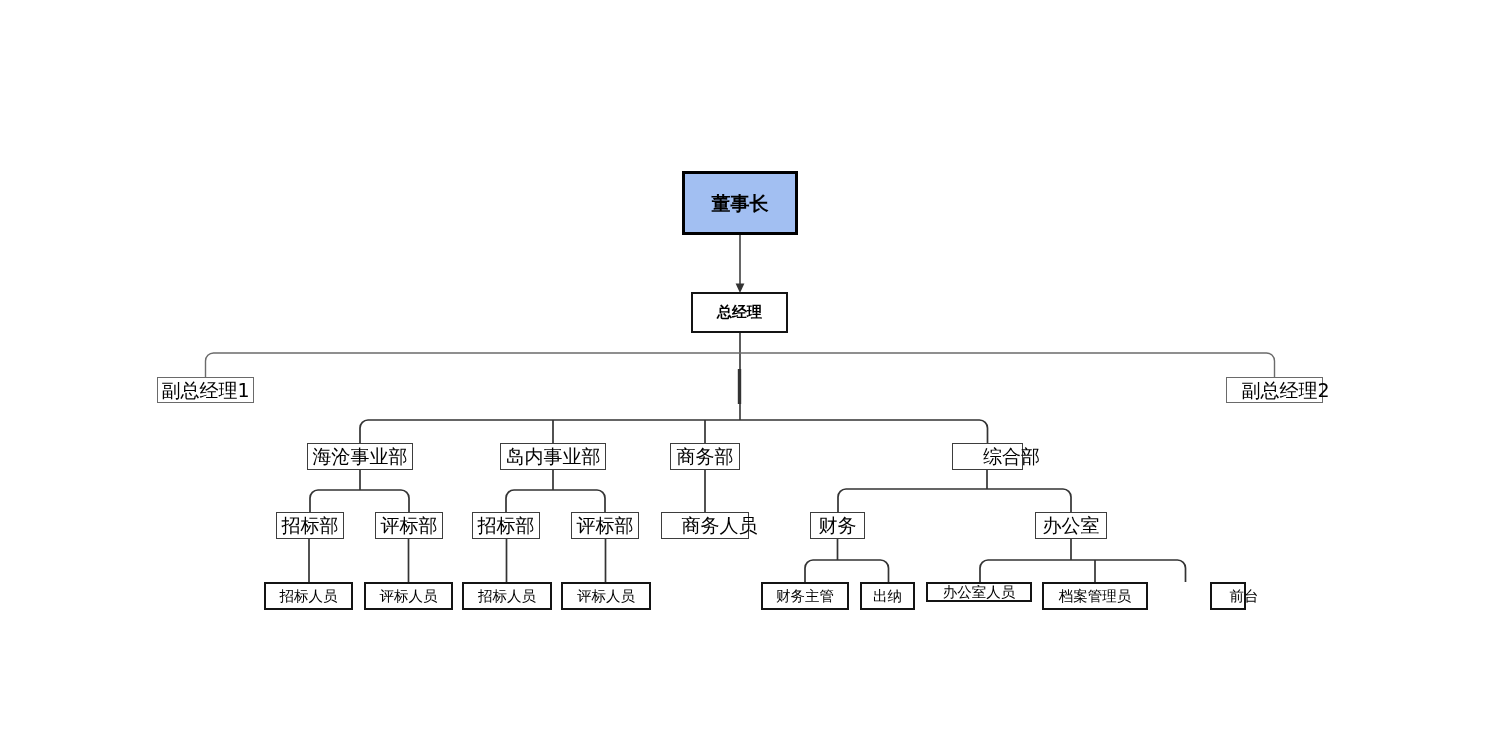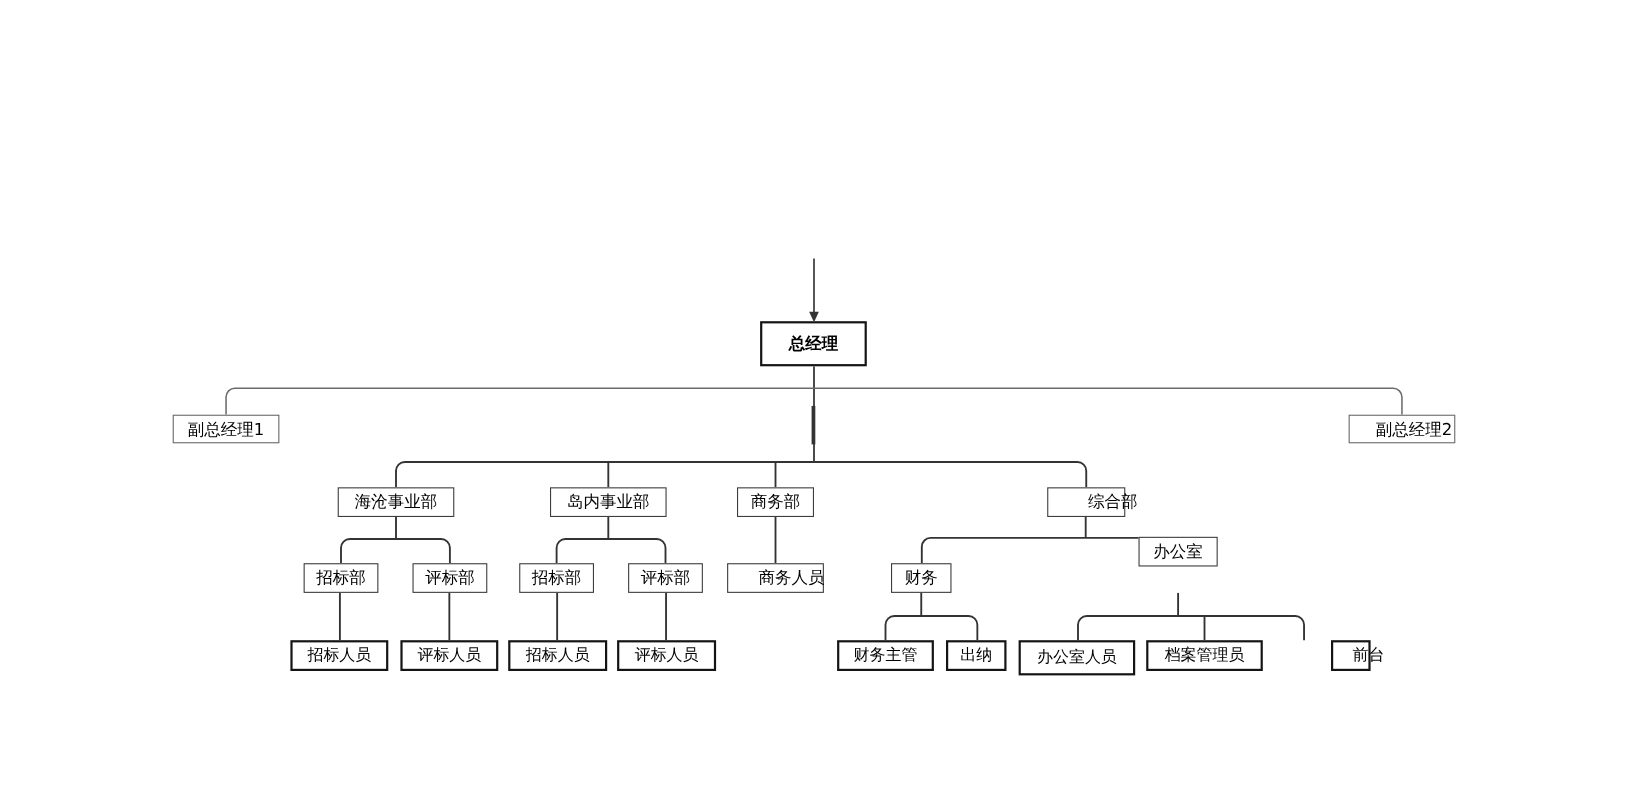--- a/index.html
+++ b/index.html
@@ -22,21 +22,21 @@
     pointer-events: none;
   }
   .node {
     position: absolute;
     box-sizing: border-box;
     display: flex;
     align-items: center;
     justify-content: center;
     background: #ffffff;
     color: #000000;
-    font-size: 15px;
+    font-size: 19px;
     line-height: 1;
     white-space: nowrap;
     border: 1.5px solid #3d3d3d;
   }
   .node.root {
     border: 3px solid #000000;
     font-weight: bold;
     font-size: 19px;
   }
   .node.manager {
@@ -78,36 +78,37 @@
       <path d="M408.5,539 V582" fill="none" stroke="#333333" stroke-width="1.7"></path>
       <path d="M506.5,539 V582" fill="none" stroke="#333333" stroke-width="1.7"></path>
       <path d="M605.5,539 V582" fill="none" stroke="#333333" stroke-width="1.7"></path>
       <path d="M805,582 V568 a8,8 0 0 1 8,-8 H880.5 a8,8 0 0 1 8,8 V582" fill="none" stroke="#333333" stroke-width="1.7"></path>
       <path d="M837.5,539 V560" fill="none" stroke="#333333" stroke-width="1.7"></path>
       <path d="M980,582 V568 a8,8 0 0 1 8,-8 H1177.5 a8,8 0 0 1 8,8 V582" fill="none" stroke="#333333" stroke-width="1.7"></path>
       <path d="M1071,539 V560" fill="none" stroke="#333333" stroke-width="1.7"></path>
       <path d="M1095,560 V582" fill="none" stroke="#333333" stroke-width="1.7"></path>
       <polygon points="740,293 735.6,283.5 744.4,283.5" fill="#333333"></polygon>
     </svg>
+<div class="node root" style="left: 682px; top: 171px; width: 116px; height: 64px; background: rgb(162, 191, 242);">董事长</div>
     <div class="node manager" style="left: 691px; top: 292px; width: 97px; height: 41px;">总经理</div>
     <div class="node light" style="left: 157px; top: 377px; width: 97px; height: 26px;">副总经理1</div>
     <div class="node light" style="left: 1226px; top: 377px; width: 97px; height: 26px; padding-left: 22px;">副总经理2</div>
     <div class="node dept" style="left: 307px; top: 443px; width: 106px; height: 27px;">海沧事业部</div>
     <div class="node dept" style="left: 500px; top: 443px; width: 106px; height: 27px;">岛内事业部</div>
     <div class="node dept" style="left: 670px; top: 443px; width: 70px; height: 27px;">商务部</div>
     <div class="node dept" style="left: 952px; top: 443px; width: 71px; height: 27px; padding-left: 48px;">综合部</div>
     <div class="node dept" style="left: 276px; top: 512px; width: 68px; height: 27px;">招标部</div>
     <div class="node dept" style="left: 375px; top: 512px; width: 68px; height: 27px;">评标部</div>
     <div class="node dept" style="left: 472px; top: 512px; width: 68px; height: 27px;">招标部</div>
     <div class="node dept" style="left: 571px; top: 512px; width: 68px; height: 27px;">评标部</div>
     <div class="node dept" style="left: 661px; top: 512px; width: 88px; height: 27px; padding-left: 29px;">商务人员</div>
     <div class="node dept" style="left: 810px; top: 512px; width: 55px; height: 27px;">财务</div>
-    <div class="node dept" style="left: 1035px; top: 488px; width: 72px; height: 27px; text-align: right;">办公室</div>
+    <div class="node dept" style="left: 1035px; top: 512px; width: 72px; height: 27px; text-align: right;">办公室</div>
     <div class="node leaf" style="left: 264px; top: 582px; width: 89px; height: 28px;">招标人员</div>
     <div class="node leaf" style="left: 364px; top: 582px; width: 89px; height: 28px;">评标人员</div>
     <div class="node leaf" style="left: 462px; top: 582px; width: 90px; height: 28px;">招标人员</div>
     <div class="node leaf" style="left: 561px; top: 582px; width: 90px; height: 28px;">评标人员</div>
     <div class="node leaf" style="left: 761px; top: 582px; width: 88px; height: 28px;">财务主管</div>
     <div class="node leaf" style="left: 860px; top: 582px; width: 55px; height: 28px; text-align: center;">出纳</div>
-    <div class="node leaf" style="left: 926px; top: 582px; width: 106px; height: 32px;">办公室人员</div>
+    <div class="node leaf" style="left: 926px; top: 582px; width: 106px; height: 20px;">办公室人员</div>
     <div class="node leaf" style="left: 1042px; top: 582px; width: 106px; height: 28px;">档案管理员</div>
     <div class="node leaf" style="left: 1210px; top: 582px; width: 31px; height: 28px; padding-left: 32px;">前台</div>
   </div>
 
 </body></html>

